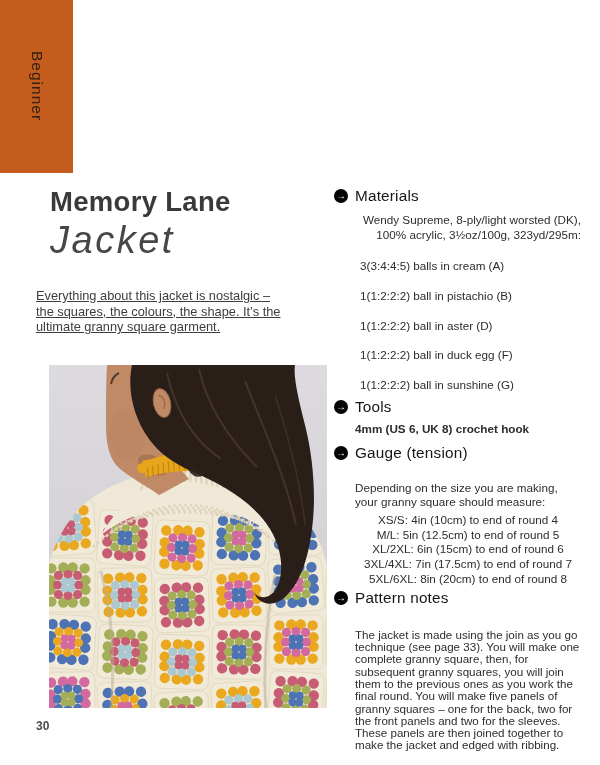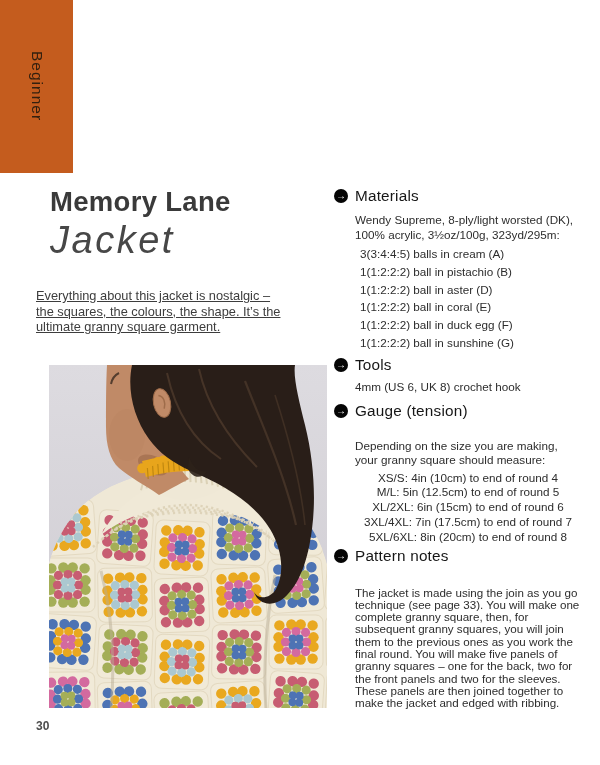--- a/index.html
+++ b/index.html
@@ -24,25 +24,25 @@
   .photo svg{display:block;width:278px;height:343px;}
   
   .col{position:absolute;left:334px;top:186px;width:242px;}
   .sec-head{display:flex;align-items:center;gap:7px;height:20px;}
   .dot{flex:0 0 14px;width:14px;height:14px;border-radius:50%;background:#050505;color:#fff;
        display:inline-flex;align-items:center;justify-content:center;
        font-size:10px;font-weight:bold;line-height:1;}
   .dot b{transform:translateY(-0.5px);font-weight:bold;}
   .sec-title{font-size:15.3px;color:#161616;letter-spacing:0.2px;}
   .bt{font-size:11.7px;color:#2d2d2d;}
-  .mat-intro{margin:7px 0 0 21px;width:226px;line-height:14.5px;}
+  .mat-intro{margin:7px 0 0 21px;width:226px;line-height:14.5px;text-align:right;}
   ul.items{list-style:none;margin:4px 0 0 26px;padding:0;}
-  ul.items li{font-size:11.7px;color:#2d2d2d;line-height:11.8px;margin-top:6px;}
+  ul.items li{font-size:11.7px;color:#2d2d2d;line-height:11.8px;margin-top:18px;}
   .sec-tools{margin-top:6px;}
-  .tool-line{margin:6px 0 0 21px;line-height:12px;}
+  .tool-line{margin:6px 0 0 21px;line-height:12px;font-weight:bold;}
   .sec-gauge{margin-top:8px;}
   .gauge-intro{margin:18px 0 0 21px;width:228px;line-height:14.4px;}
   ul.items.gauge li{line-height:11.8px;margin-top:3px;text-align:center;}
   .sec-notes{margin-top:3px;}
   .notes-body{margin:21px 0 0 21px;width:231px;font-size:11.6px;line-height:12.3px;color:#2d2d2d;}
 </style>
 </head>
 <body>
 
 <div class="tag">
@@ -817,21 +817,20 @@
       <span class="dot">
           <b>→</b>
         </span>
       <span class="sec-title">Materials</span>
     </div>
     <p class="bt mat-intro">Wendy Supreme, 8-ply/light worsted (DK), 100% acrylic, 3½oz/100g, 323yd/295m:</p>
     <ul class="items">
       <li>3(3:4:4:5) balls in cream (A)</li>
       <li>1(1:2:2:2) ball in pistachio (B)</li>
       <li>1(1:2:2:2) ball in aster (D)</li>
-      <li>1(1:2:2:2) ball in coral (E)</li>
       <li>1(1:2:2:2) ball in duck egg (F)</li>
       <li>1(1:2:2:2) ball in sunshine (G)</li>
     </ul>
   </section>
 
   <section class="sec-tools">
     <div class="sec-head">
       <span class="dot">
           <b>→</b>
         </span>

